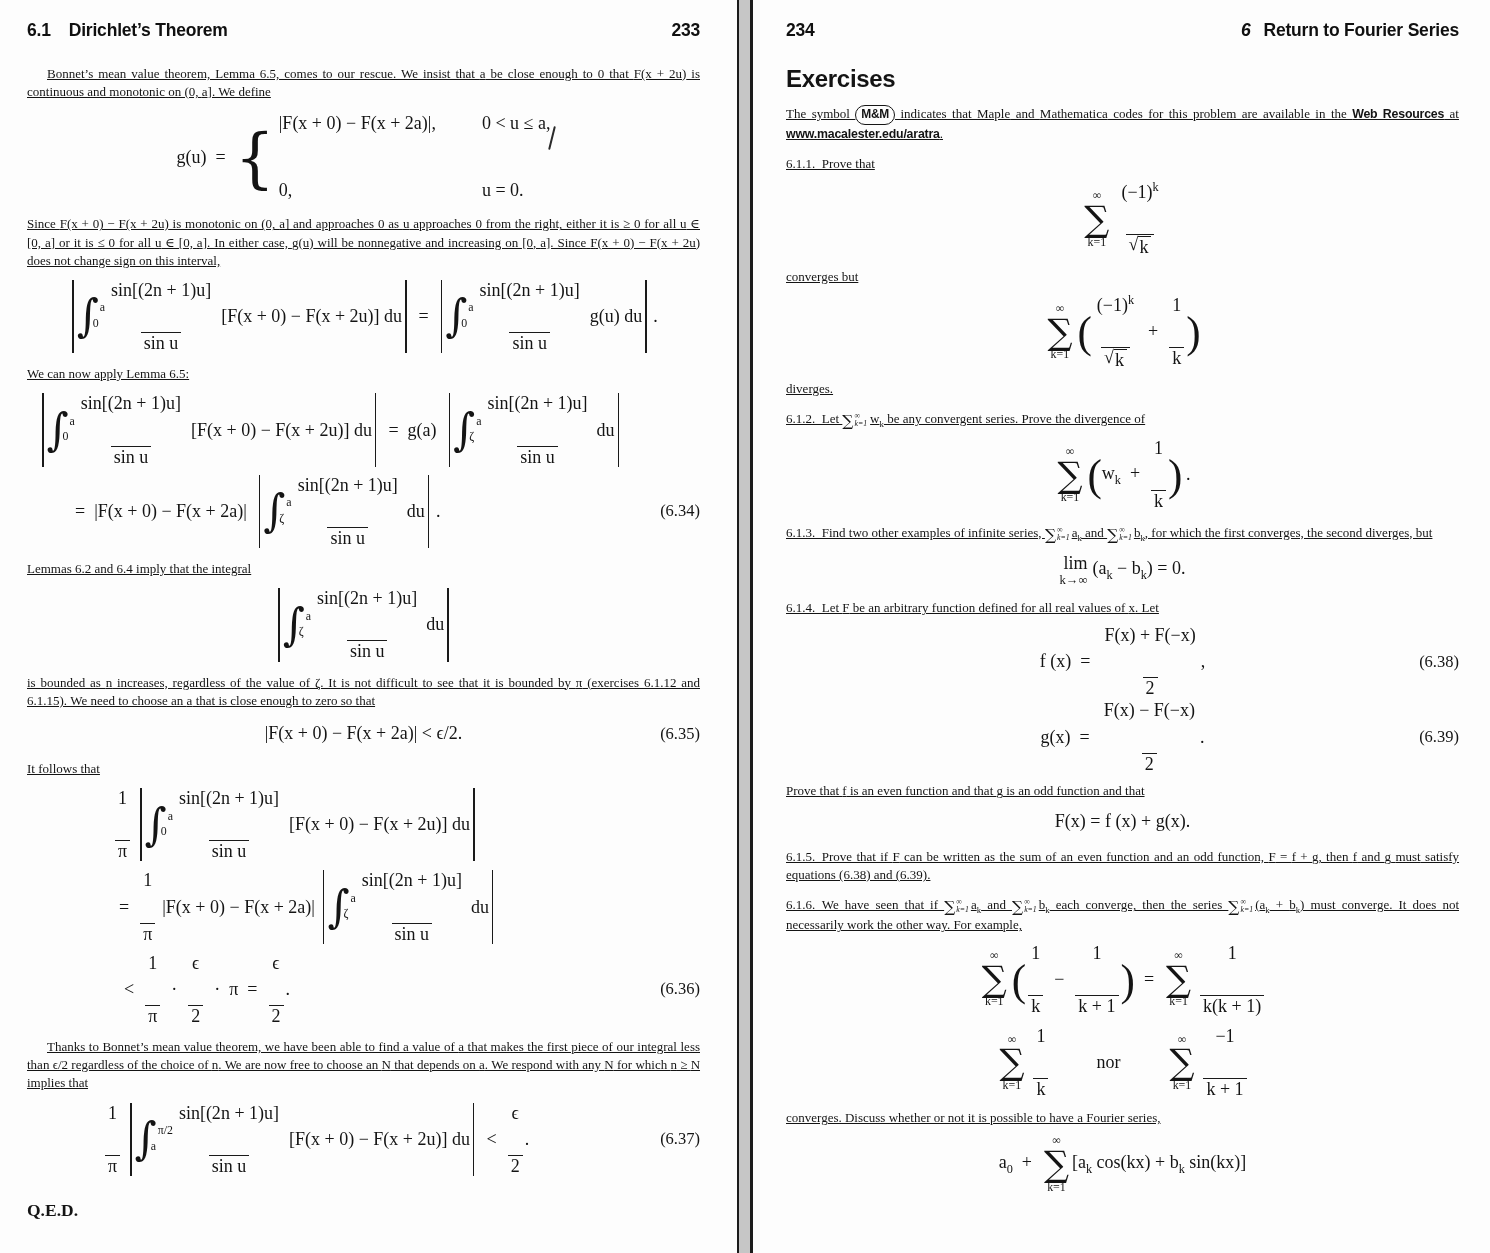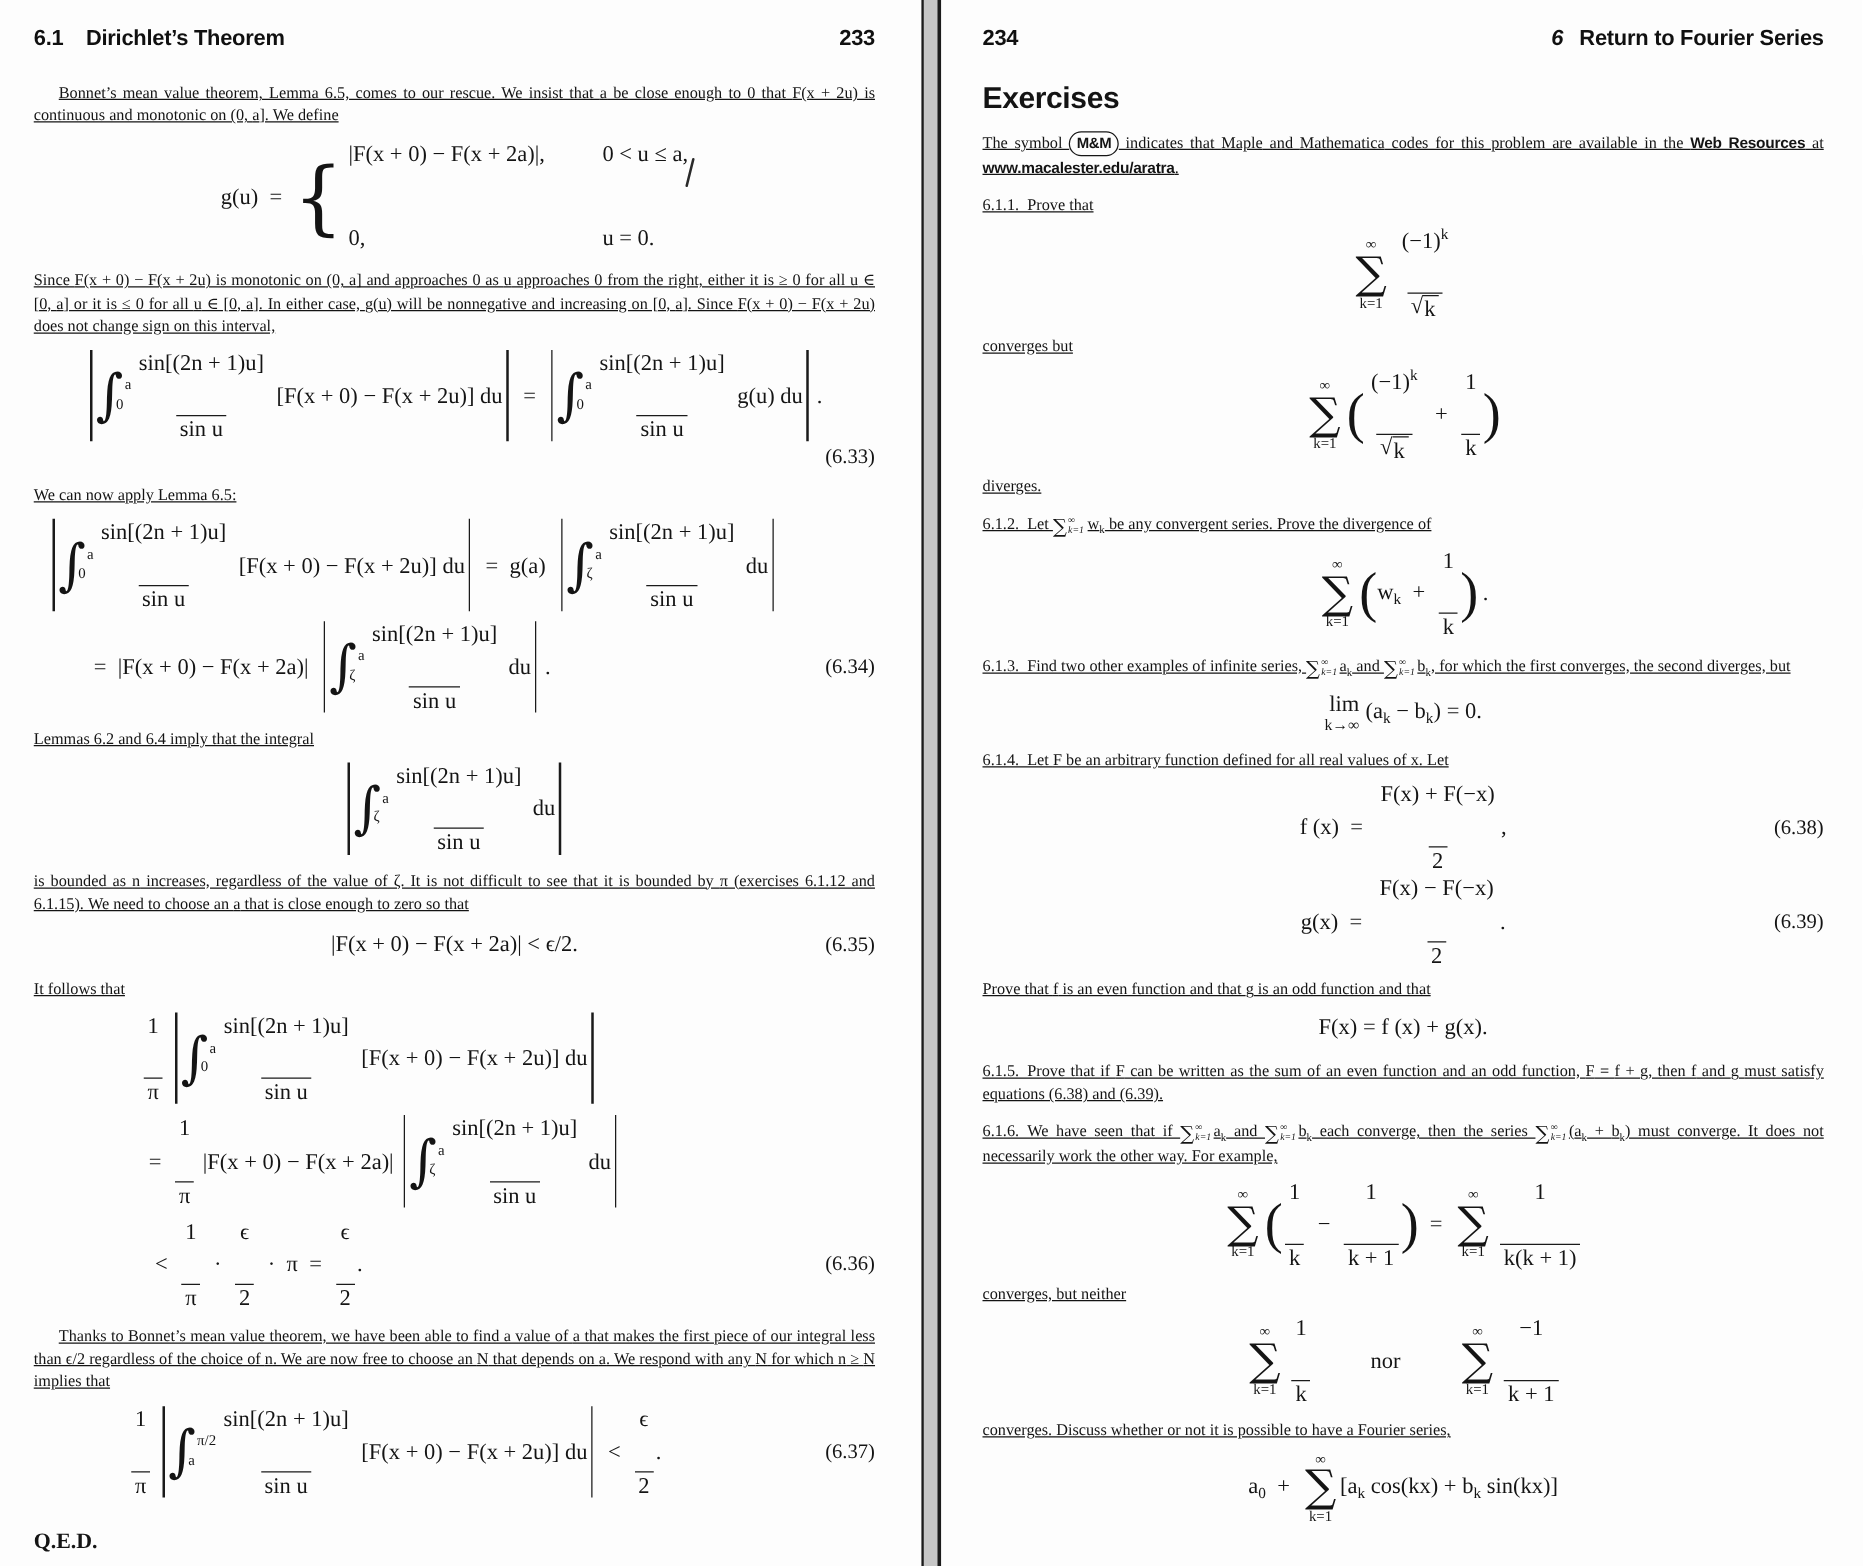--- a/index.html
+++ b/index.html
@@ -141,21 +141,20 @@
                 <span class="mnum"><span class="mt"><span class="mt">sin[(2</span><span class="mi"><span class="mt">n</span></span><span class="mt"> + 1)</span><span class="mi"><span class="mt">u</span></span><span class="mt">]</span></span></span>
                 <span class="mden"><span class="mt"><span class="mt">sin </span><span class="mi"><span class="mt">u</span></span></span></span>
               </span>
               <span class="msp" style="width: 5px;"></span>
               <span class="mi"><span class="mt">g(u) du</span></span>
               <span class="vbar"></span>
             </span>
             <span class="mt"><span class="mt"> .</span></span>
           </span>
         </div>
-      <div class="numline">(6.33)</div>
     </div>
 
     <p class="para"><span class="mt">We can now apply Lemma 6.5:</span></p>
 
     <div class="disp">
       <div class="eqline" style="margin-left:12px;">
           <span class="mrow">
             <span class="mabs">
               <span class="vbar"></span>
               <span class="mint">
@@ -588,21 +587,20 @@
               <span class="sumbot"><span class="mt">k=1</span></span>
             </span>
             <span class="msp" style="width: 4px;"></span>
             <span class="mfrac">
               <span class="mnum"><span class="mt">1</span></span>
               <span class="mden"><span class="mt"><span class="mi"><span class="mt">k</span></span><span class="mt">(</span><span class="mi"><span class="mt">k</span></span><span class="mt"> + 1)</span></span></span>
             </span>
           </span>
         </div>
     </div>
-    <p class="para"><span class="mt">converges, but neither</span></p>
     <div class="disp" style="margin:8px 0 10px;">
       <div class="eqline center">
           <span class="mrow">
             <span class="msum">
               <span class="sumtop"><span class="mt">∞</span></span>
               <span class="sigma">∑</span>
               <span class="sumbot"><span class="mt">k=1</span></span>
             </span>
             <span class="msp" style="width: 4px;"></span>
             <span class="mfrac">

